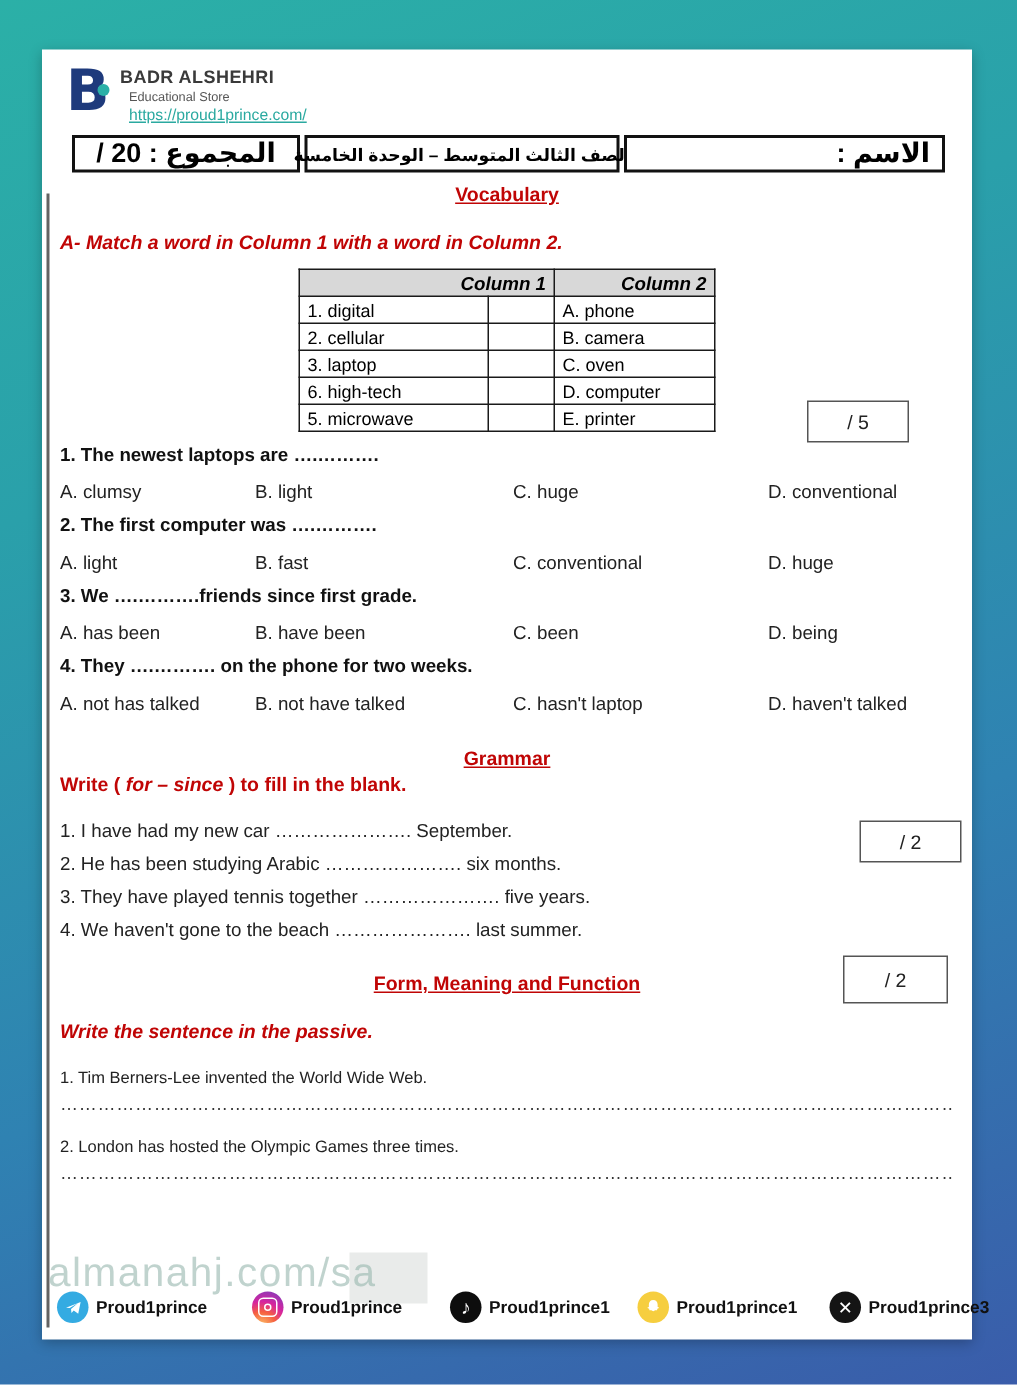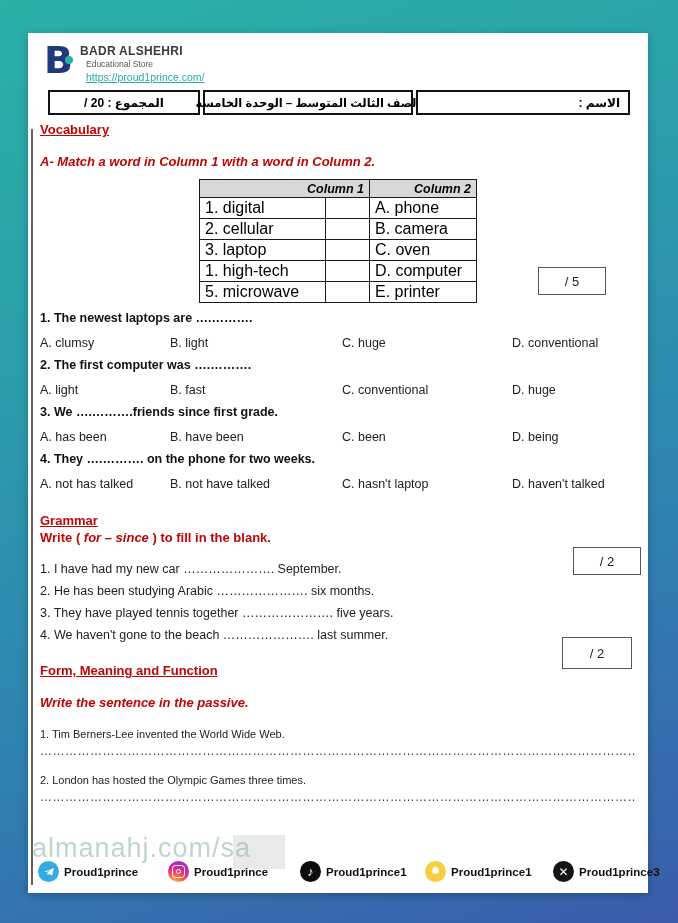--- a/index.html
+++ b/index.html
@@ -21,34 +21,34 @@
   .logo-b{position:relative;width:30px;height:40px;color:#1e3a7c;font-weight:900;
           font-size:38px;line-height:38px;font-family:"DejaVu Sans",sans-serif;}
   .logo-b .dot{position:absolute;right:1px;top:15px;width:8px;height:8px;border-radius:50%;background:#2bb0a7;}
   .logo-text{padding-top:3px;}
   .brand-name{font-size:12px;font-weight:bold;color:#3a3a3a;letter-spacing:.3px;}
   .brand-sub{font-size:8.5px;color:#555;margin:1px 0 2px 6px;}
   .brand-url{font-size:10.5px;color:#2aa9a0;text-decoration:underline;margin-left:6px;}
 
   
   .hdr-bar{display:flex;gap:3px;margin:7px 6px 0 8px;height:25px;}
-  .hdr-cell{border:2px solid #111;background:#fff;font-weight:bold;font-size:12px;
+  .hdr-cell{border:2px solid #111;background:#fff;font-weight:bold;font-size:18px;
             display:flex;align-items:center;justify-content:center;direction:rtl;
             padding:0 8px;box-sizing:border-box;white-space:nowrap;}
   .hdr-total{width:152px;}
   .hdr-unit{width:210px;font-size:11.5px;}
   .hdr-name{flex:1;justify-content:flex-start;}
 
   .red{color:#c00505;}
-  .sec-title{text-align:left;font-weight:bold;font-size:13px;text-decoration:underline;}
+  .sec-title{text-align:center;font-weight:bold;font-size:13px;text-decoration:underline;}
   .instr{font-weight:bold;font-style:italic;font-size:13px;}
 
   
   table.match{border-collapse:collapse;margin:10px auto 0 auto;}
-  table.match th,table.match td{border:1.5px solid #1a1a1a;font-size:16px;padding:1px 5px;height:15px;}
+  table.match th,table.match td{border:1.5px solid #1a1a1a;font-size:12px;padding:1px 5px;height:15px;}
   table.match th{background:#d8d8d8;font-style:italic;font-weight:bold;text-align:right;font-size:12.5px;}
   .c1{width:115px;} .cmid{width:33px;} .c2{width:96px;}
 
   .score-box{position:absolute;border:1.5px solid #555;background:#fff;
              font-size:13px;color:#222;display:flex;align-items:center;justify-content:center;}
   #box5{left:510px;top:234px;width:66px;height:26px;}
   #box2a{left:545px;top:514px;width:66px;height:26px;}
   #box2b{left:534px;top:604px;width:68px;height:30px;}
 
   .stem{font-weight:bold;font-size:12.5px;color:#111;margin:8px 0 0 0;}
@@ -118,21 +118,21 @@
         <td class="c1">2. cellular</td>
         <td class="cmid"></td>
         <td class="c2">B. camera</td>
       </tr>
       <tr>
         <td class="c1">3. laptop</td>
         <td class="cmid"></td>
         <td class="c2">C. oven</td>
       </tr>
       <tr>
-        <td class="c1">1. high-tech</td>
+        <td class="c1">6. high-tech</td>
         <td class="cmid"></td>
         <td class="c2">D. computer</td>
       </tr>
       <tr>
         <td class="c1">5. microwave</td>
         <td class="cmid"></td>
         <td class="c2">E. printer</td>
       </tr>
     </tbody>
       </table>

